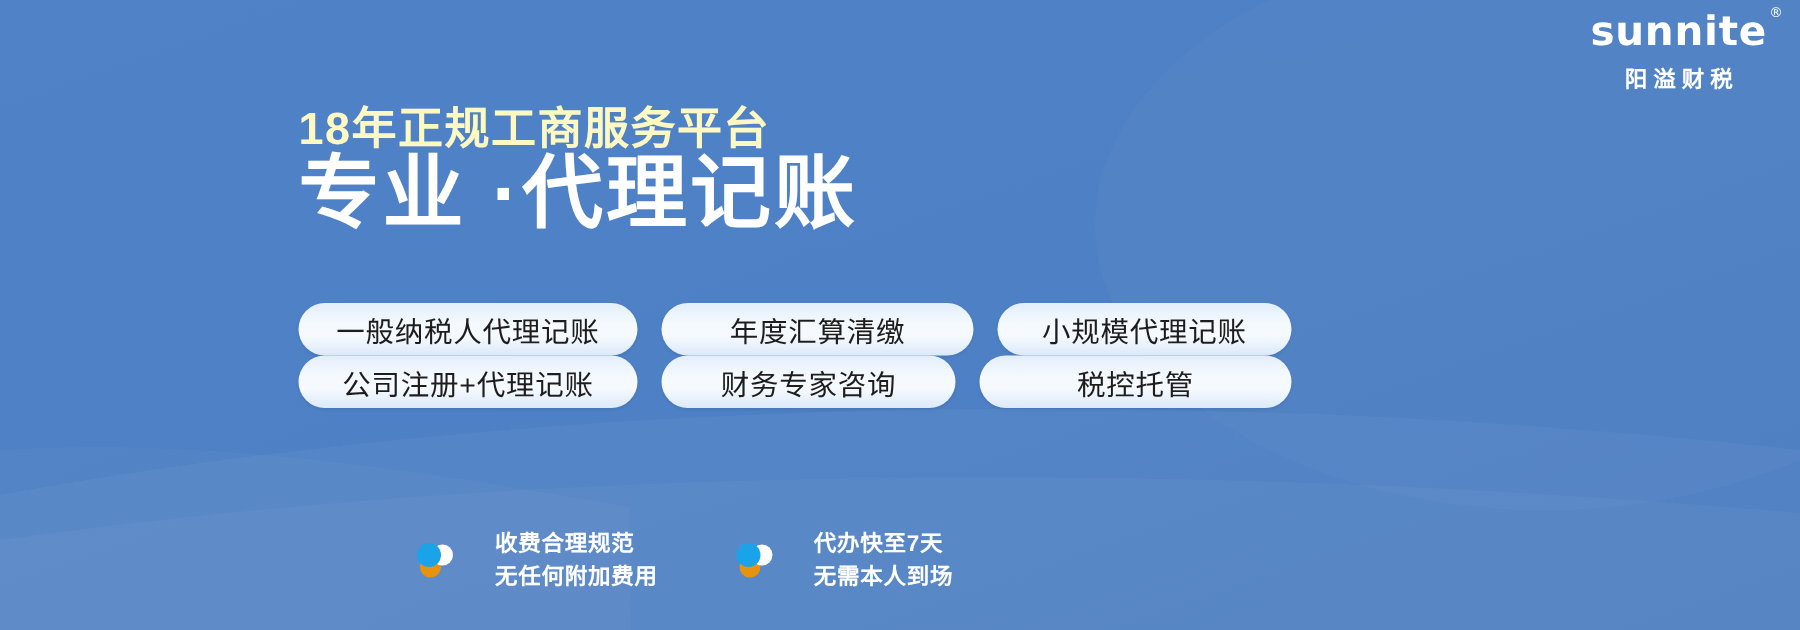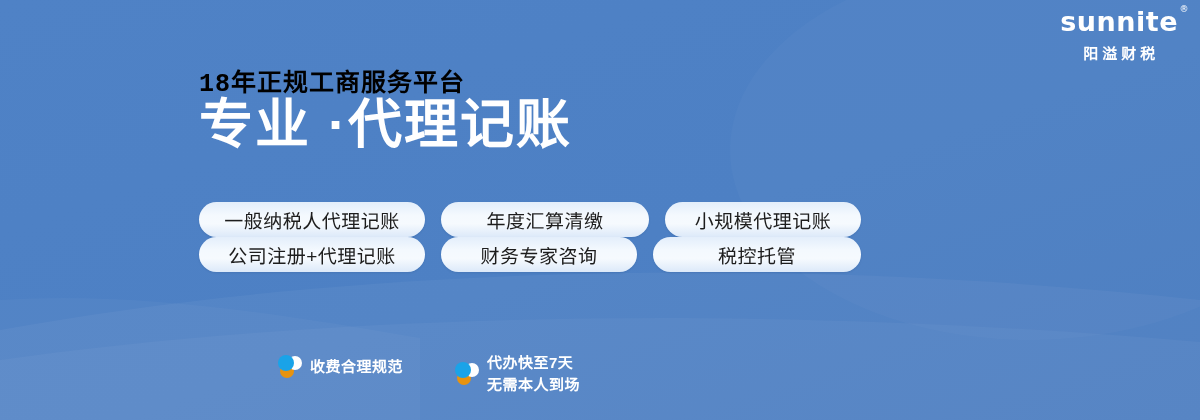--- a/index.html
+++ b/index.html
@@ -54,27 +54,26 @@
     color:#ffffff;
   }
 
   
   .headline-block{
     position:absolute;
     left:199px;
     top:72px;
   }
   .eyebrow{
-    font-size:25px;
-    font-weight:700;
-    color:#000000;
+    font-size:30px;
+    font-weight:700;
+    color:#fef9c3;
     letter-spacing:1px;
     line-height:1;
     white-space:nowrap;
-    font-family:Liberation Mono, monospace;
   }
   .headline{
     font-size:54px;
     font-weight:700;
     color:#ffffff;
     letter-spacing:2px;
     line-height:1;
     white-space:nowrap;
   }
 
@@ -111,21 +110,21 @@
     position:absolute;
     left:277px;
     top:352px;
     display:flex;
     align-items:flex-start;
     gap:51px;
   }
   .feature{
     display:flex;
     align-items:center;
-    gap:7px;
+    gap:27px;
     justify-content:flex-end;
   }
   .feature-icon{
     position:relative;
     width:26px; height:30px;
     flex:0 0 26px;
   }
   .feature-icon .dot-orange{
     position:absolute;
     left:3px; top:12px;
@@ -211,20 +210,21 @@
   <div class="features">
 
     <div class="feature">
       <div class="feature-icon">
         <span class="dot-orange"></span>
         <span class="dot-white"></span>
         <span class="dot-blue"></span>
       </div>
       <div class="feature-text">
         <div>收费合理规范</div>
+        <div>无任何附加费用</div>
       </div>
     </div>
 
     <div class="feature">
       <div class="feature-icon">
         <span class="dot-orange"></span>
         <span class="dot-white"></span>
         <span class="dot-blue"></span>
       </div>
       <div class="feature-text">

